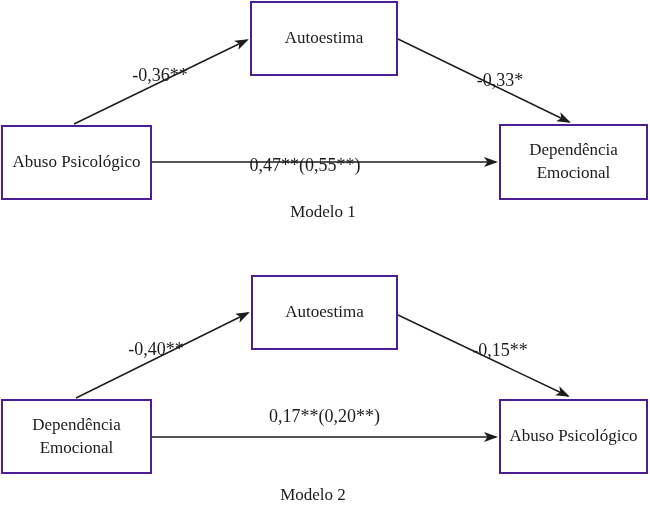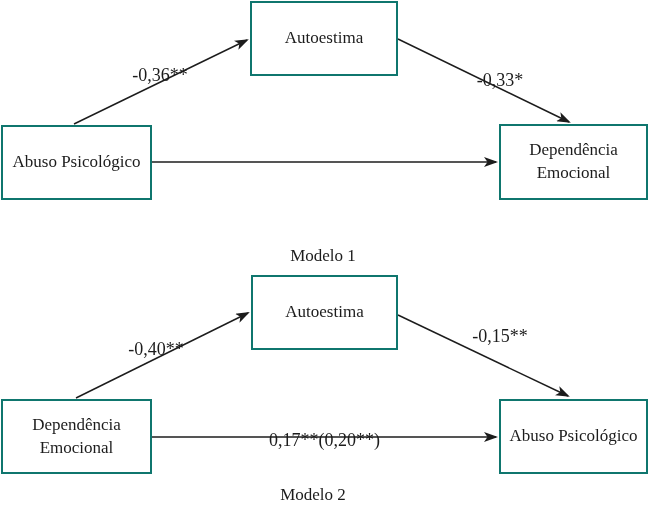--- a/index.html
+++ b/index.html
@@ -19,21 +19,21 @@
   .connector-layer {
     position: absolute;
     left: 0;
     top: 0;
     width: 650px;
     height: 512px;
   }
   .box {
     position: absolute;
     box-sizing: border-box;
-    border: 2px solid #0f766e;
+    border: 2px solid #4c1d95;
     background: #ffffff;
     display: flex;
     align-items: center;
     justify-content: center;
     text-align: center;
     font-size: 17px;
     line-height: 1.35;
     padding: 2px 4px;
   }
   .m1-mediator  { left: 250px; top: 1px;   width: 148px; height: 75px; }
@@ -45,29 +45,29 @@
   .coef {
     position: absolute;
     transform: translate(-50%, -50%);
     font-size: 18px;
     white-space: nowrap;
   }
   .m1-a { left: 160px; top: 75px;  }
   .m1-b { left: 500px; top: 80px;  }
   .m1-c { left: 305px; top: 165px; }
   .m2-a { left: 156px; top: 349px; }
-  .m2-b { left: 500px; top: 336px; }
-  .m2-c { left: 304px; top: 440px; padding-left: 41px; }
+  .m2-b { left: 500px; top: 350px; }
+  .m2-c { left: 304px; top: 416px; padding-left: 41px; }
   .model-title {
     position: absolute;
     transform: translate(-50%, -50%);
     font-size: 17px;
     white-space: nowrap;
   }
-  .m1-title { left: 323px; top: 212px; margin-top: 44px; }
+  .m1-title { left: 323px; top: 212px; }
   .m2-title { left: 313px; top: 495px; }
 </style>
 </head>
 <body>
 
 <div class="figure">
 
   <svg class="connector-layer" viewBox="0 0 650 512" xmlns="http://www.w3.org/2000/svg">
     <defs>
       <marker id="arrw" markerUnits="userSpaceOnUse" markerWidth="14" markerHeight="10" refX="12" refY="5" orient="auto">
@@ -88,20 +88,21 @@
     <span>Autoestima</span>
   </div>
   <div class="box m1-predictor">
     <span>Abuso Psicológico</span>
   </div>
   <div class="box m1-outcome">
     <span>Dependência Emocional</span>
   </div>
   <span class="coef m1-a">-0,36**</span>
   <span class="coef m1-b">-0,33*</span>
+  <span class="coef m1-c">0,47**(0,55**)</span>
   <span class="model-title m1-title">Modelo 1</span>
 
   <div class="box m2-mediator">
     <span>Autoestima</span>
   </div>
   <div class="box m2-predictor">
     <span>Dependência Emocional</span>
   </div>
   <div class="box m2-outcome">
     <span>Abuso Psicológico</span>

